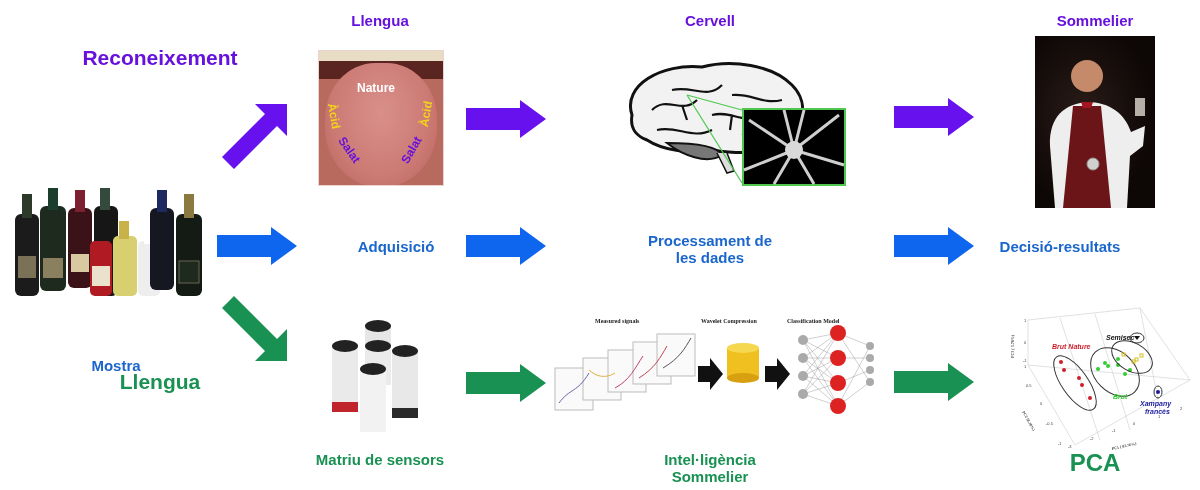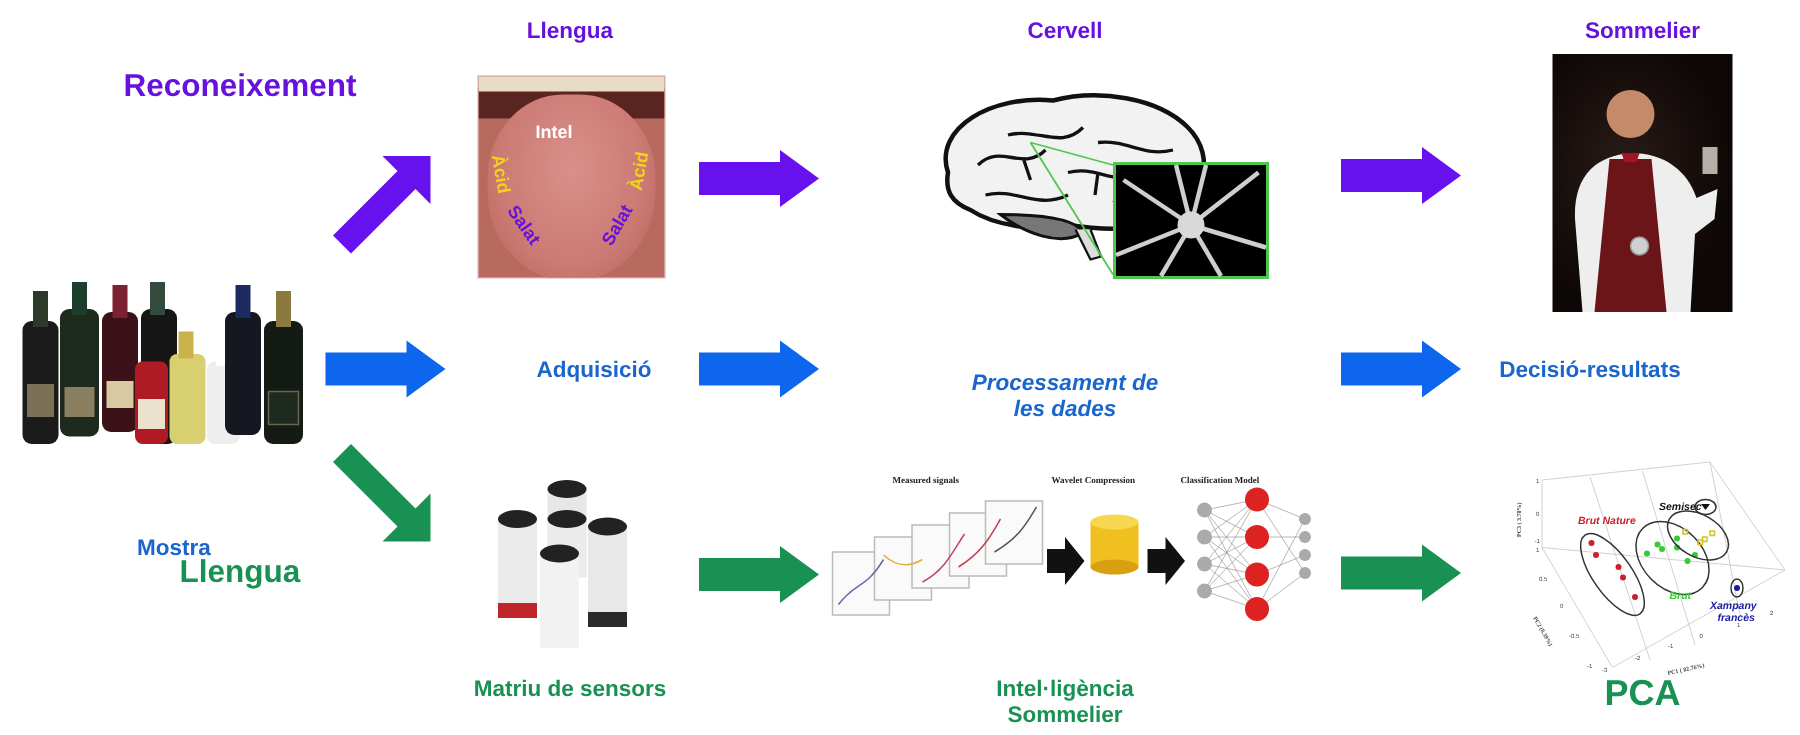--- a/index.html
+++ b/index.html
@@ -47,21 +47,21 @@
 <div class="lbl green big" style="left:95px; top:370px; width:130px;">
   <div>Llengua</div>
 </div>
 
 <div class="lbl purple hdr" style="left:330px; top:12px; width:100px;">Llengua</div>
 <div class="lbl purple hdr" style="left:660px; top:12px; width:100px;">Cervell</div>
 <div class="lbl purple hdr" style="left:1040px; top:12px; width:110px;">Sommelier</div>
 
 <div class="lbl blue mid" style="left:76px; top:309px; width:80px;margin-top:48px;">Mostra</div>
 <div class="lbl blue mid" style="left:346px; top:238px; width:100px;">Adquisició</div>
-<div class="lbl blue mid" style="left:630px; top:247px; width:160px;font-style:italic;">
+<div class="lbl blue mid" style="left:630px; top:232px; width:160px;">
   <div>Processament de</div>
   <div>les dades</div>
 </div>
 <div class="lbl blue mid" style="left:980px; top:238px; width:160px;">Decisió-resultats</div>
 
 <div class="lbl green mid" style="left:300px; top:451px; width:160px;">Matriu de sensors</div>
 <div class="lbl green mid" style="left:630px; top:451px; width:160px;">
   <div>Intel·ligència</div>
   <div>Sommelier</div>
 </div>
@@ -96,21 +96,21 @@
   <polygon points="0,8 54,8 54,0 80,19 54,38 54,30 0,30" fill="#199152"></polygon>
 </svg>
 <svg width="80" height="40" style="left:894px; top:363px;">
   <polygon points="0,8 54,8 54,0 80,19 54,38 54,30 0,30" fill="#199152"></polygon>
 </svg>
 
 <div class="abs tongue-box">
   <div class="mouth"></div>
   <div class="teeth"></div>
   <div class="tongue"></div>
-  <span class="tongue-txt" style="left:38px; top:30px; color:#ffffff;">Intel</span>
+  <span class="tongue-txt" style="left:38px; top:30px; color:#ffffff;">Nature</span>
   <span class="tongue-txt" style="left:2px; top:58px; color:#f2d21a; transform:rotate(80deg);">Àcid</span>
   <span class="tongue-txt" style="left:94px; top:56px; color:#f2d21a; transform:rotate(-80deg);">Àcid</span>
   <span class="tongue-txt" style="left:16px; top:92px; color:#6611dd; transform:rotate(55deg);">Salat</span>
   <span class="tongue-txt" style="left:78px; top:92px; color:#6611dd; transform:rotate(-60deg);">Salat</span>
   <span class="tongue-txt" style="left:52px; top:112px; color:#33c3d6;margin-top:36px;">Dolç</span>
 </div>
 
 <svg width="240" height="130" style="left:612px; top:55px;">
   <path d="M20,60 C10,30 50,8 90,12 C120,4 160,10 180,30 C200,50 190,80 165,90 C150,100 120,98 100,95 C80,100 50,95 35,85 C22,80 18,72 20,60 Z" fill="#f2f2f2" stroke="#111" stroke-width="3"></path>
   <path d="M40,55 C55,40 70,60 85,45 M60,35 C80,30 95,45 110,30 M100,60 C120,55 130,70 150,60 M45,75 C65,70 80,85 100,75 M120,40 C140,38 150,50 170,45 M130,80 C145,75 155,85 170,75 M70,50 L75,65 M120,60 L118,75" stroke="#111" stroke-width="2.2" fill="none"></path>

